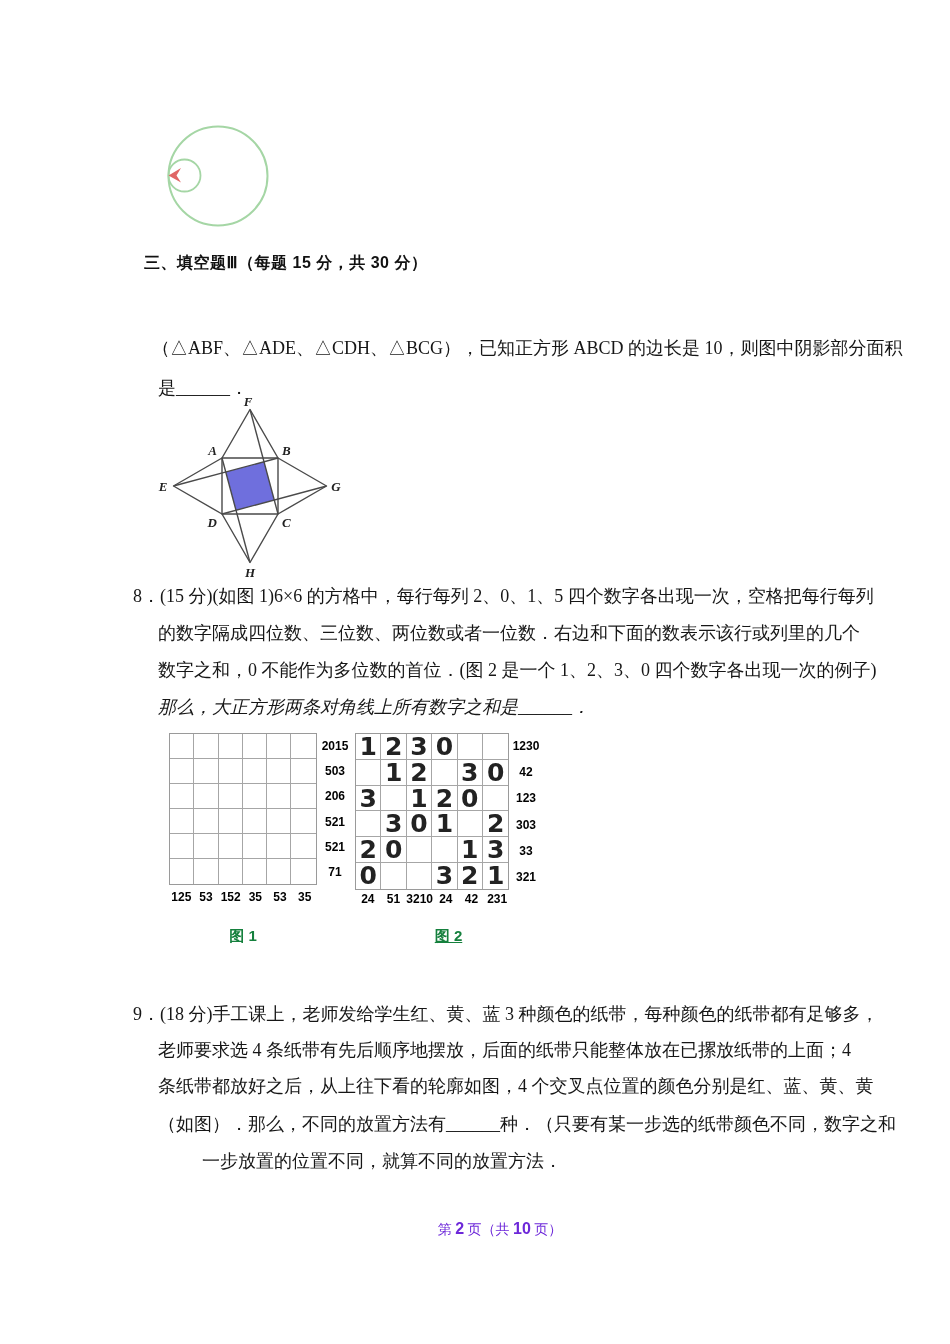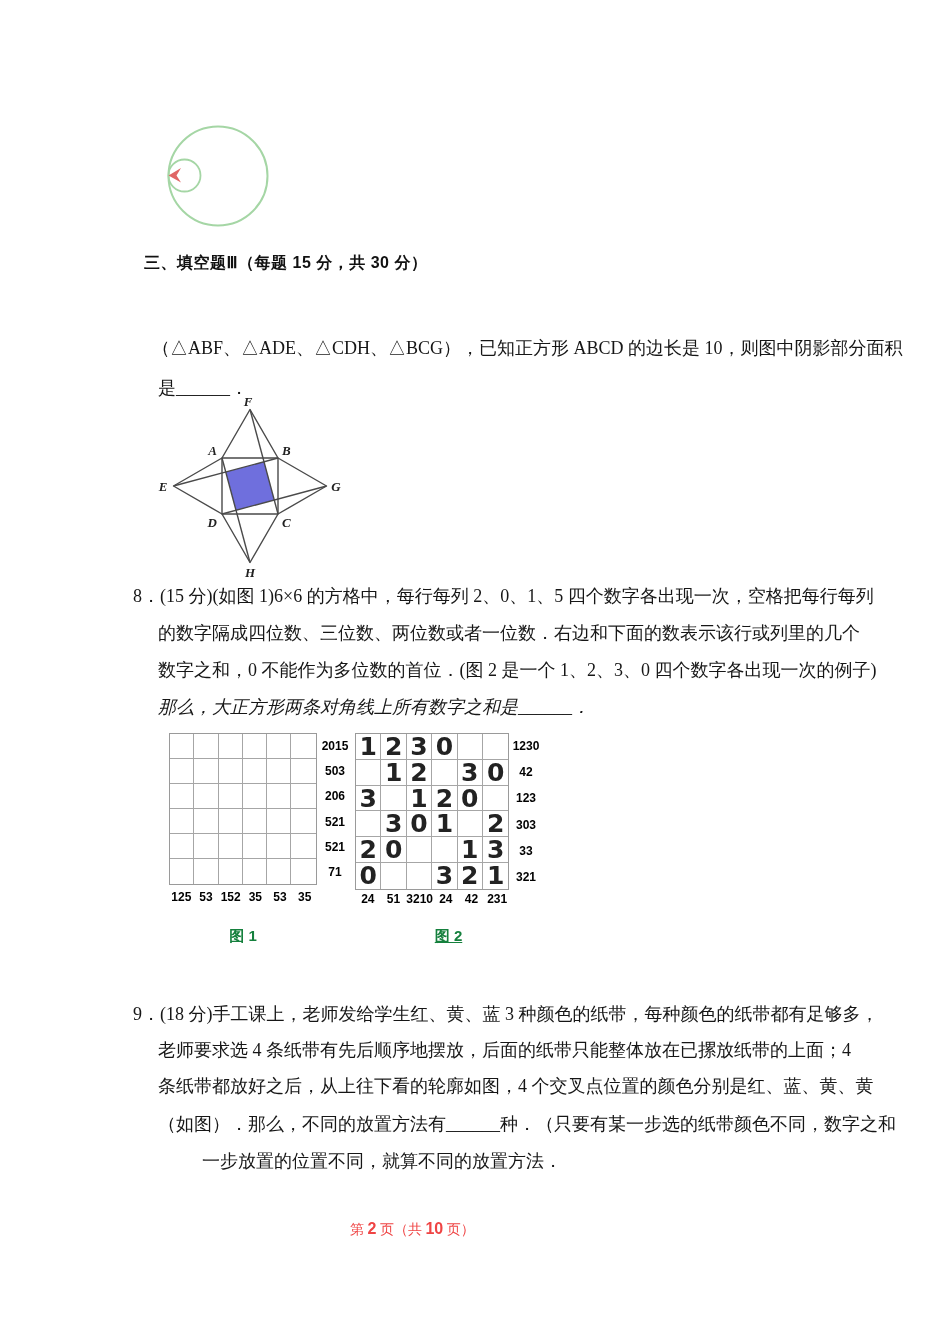--- a/index.html
+++ b/index.html
@@ -18,22 +18,22 @@
   .grid .cell:nth-child(n+31){border-bottom:none;}
   .grid .cell.digit{font-family:"DejaVu Sans",sans-serif;font-weight:bold;
                     font-size:25px;color:#222;line-height:1;}
   .rowsums{position:absolute;display:flex;flex-direction:column;}
   .rowsums .sum{flex:1;display:flex;align-items:center;justify-content:center;}
   .colsums{position:absolute;display:flex;}
   .colsums .sum{flex:1;text-align:center;}
   .sum{font-family:"Liberation Sans",sans-serif;font-weight:bold;font-size:12px;color:#000000;}
   .caption{position:absolute;text-align:center;font-family:"Liberation Sans",sans-serif;
            font-weight:bold;font-size:15px;color:#15803d;}
-  .footer{position:absolute;left:350px;top:1220px;width:300px;
-          font-size:14px;color:#ef4444;}
+  .footer{position:absolute;left:350px;top:1220px;width:300px;text-align:center;
+          font-size:14px;color:#6d28d9;}
   .footer .num{font-family:"Liberation Sans",sans-serif;font-weight:bold;font-size:16px;}
   .fig-label{font-family:"Liberation Serif",serif;font-style:italic;font-weight:bold;
              font-size:13px;fill:#222;}
 </style>
 </head>
 <body>
 
 <div class="page abs" style="left:0;top:0;width:950px;height:1344px;">
 
   <svg class="abs" style="left:160px;top:120px;" width="115" height="115" viewBox="0 0 115 115">

